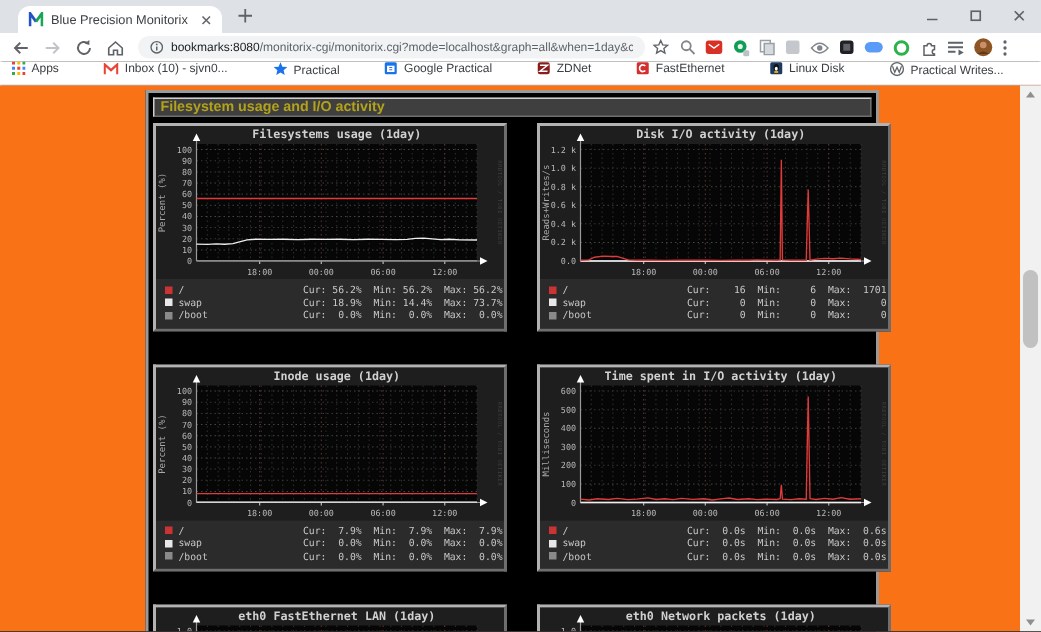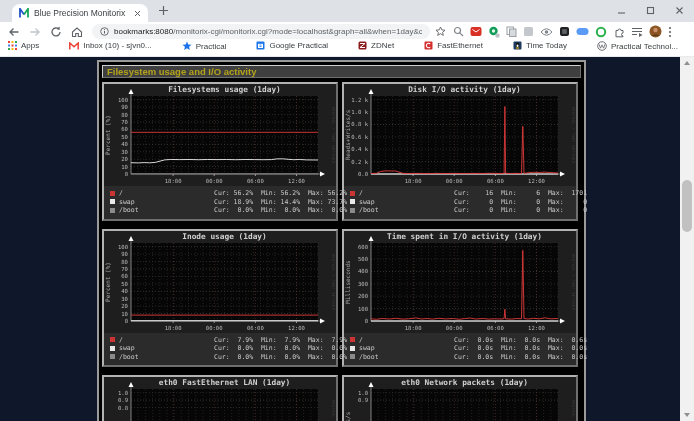--- a/index.html
+++ b/index.html
@@ -28,34 +28,34 @@
   .ext-row { display:flex; align-items:center; gap:6px; margin-left:7px; }
 
   
   .bkbar { position:absolute; left:0; top:41px; width:694px; height:16px; background:#fff;
            display:flex; align-items:flex-start; padding:0 8px; gap:30px; border-bottom:1px solid #e8eaed; }
   .bk { display:flex; align-items:center; gap:4px; font-size:8px; color:#3c4043; white-space:nowrap; }
   .bk-sep { width:1px; height:10px; background:#dadce0; }
   .bk-spacer { flex:1; }
 
   
-  .page { position:absolute; left:0; top:57px; width:694px; height:364px; background:#0f172a; overflow:hidden; }
+  .page { position:absolute; left:0; top:57px; width:694px; height:364px; background:#f97316; overflow:hidden; }
   .frame { position:absolute; left:97px; top:3px; width:489px; height:520px;
            border:2px solid #9a9a9a; background:#000; padding:3px; }
   .section-bar { height:13px; background:#3f3f3f; border:1px solid; border-color:#cfcfcf #6f6f6f #6f6f6f #cfcfcf;
                  color:#b3a21b; font-size:9.5px; font-weight:bold; line-height:11px; padding-left:4px;
                  margin-bottom:4px; }
-  .charts-row { display:flex; gap:4px; margin-bottom:8px; }
+  .charts-row { display:flex; gap:20px; margin-bottom:22px; }
   .gpanel { width:236px; border:2px solid; border-color:#b2b2b2 #6e6e6e #6e6e6e #b2b2b2; background:#1e1e1e; }
   .gpanel svg { display:block; }
   .legend { background:#2b2b2b; padding:3px 0 4px 6px; font-family:"DejaVu Sans Mono", monospace;
             font-size:6.5px; color:#c8c8c8; }
   .lg-row { position:relative; height:8.5px; display:flex; align-items:center; }
   .lg-sw { width:5px; height:5px; display:inline-block; margin-right:4px; }
-  .lg-cols { position:absolute; left:104px; white-space:pre;text-align:right; }
+  .lg-cols { position:absolute; left:92px; white-space:pre;text-align:right; }
 
   
   .scrollbar { position:absolute; right:0; top:57px; width:14px; height:364px; background:#f1f1f1; }
   .sb-arrow { position:absolute; left:0; width:14px; height:12px; display:flex; align-items:center; justify-content:center; }
   .tri-up { width:0; height:0; border-left:3px solid transparent; border-right:3px solid transparent; border-bottom:4px solid #8f8f8f; }
   .tri-dn { width:0; height:0; border-left:3px solid transparent; border-right:3px solid transparent; border-top:4px solid #8f8f8f; }
   .sb-thumb { position:absolute; left:2px; top:123px; width:10px; height:52px; background:#c1c1c1; border-radius:5px; }
 </style>
 </head>
 <body>
@@ -282,30 +282,30 @@
     </span>
     <span class="bk">
       <span class="icon-btn">
         <svg width="9" height="9" viewBox="0 0 9 9">
             <rect x="0.5" y="0.5" width="8" height="8" rx="1" fill="#1e3a5f"></rect>
             <ellipse cx="4.5" cy="4" rx="1.8" ry="2.4" fill="#111"></ellipse>
             <ellipse cx="4.5" cy="4.8" rx="1" ry="1.3" fill="#fff"></ellipse>
             <rect x="3.2" y="6.4" width="2.6" height="1.2" fill="#f4b400"></rect>
           </svg>
       </span>
-      <span>Time Today</span>
+      <span>Linux Disk</span>
     </span>
     <span class="bk">
       <span class="icon-btn">
         <svg width="10" height="10" viewBox="0 0 10 10">
             <circle cx="5" cy="5" r="4.3" fill="none" stroke="#5f6368" stroke-width="0.9"></circle>
             <polyline points="2,3.2 3.5,7.2 5,3.8 6.5,7.2 8,3.2" fill="none" stroke="#5f6368" stroke-width="0.8"></polyline>
           </svg>
       </span>
-      <span>Practical Technol...</span>
+      <span>Practical Writes...</span>
     </span>
     <span class="bk-spacer"></span>
     <span class="bk" style="color:#5f6368;">»</span>
     <span class="bk-sep"></span>
     <span class="bk">
       <span class="icon-btn">
         <svg width="11" height="9" viewBox="0 0 11 9">
             <path d="M0.5 1 H4 L5 2.2 H10.5 V8.5 H0.5 Z" fill="#8f959b"></path>
           </svg>
       </span>

